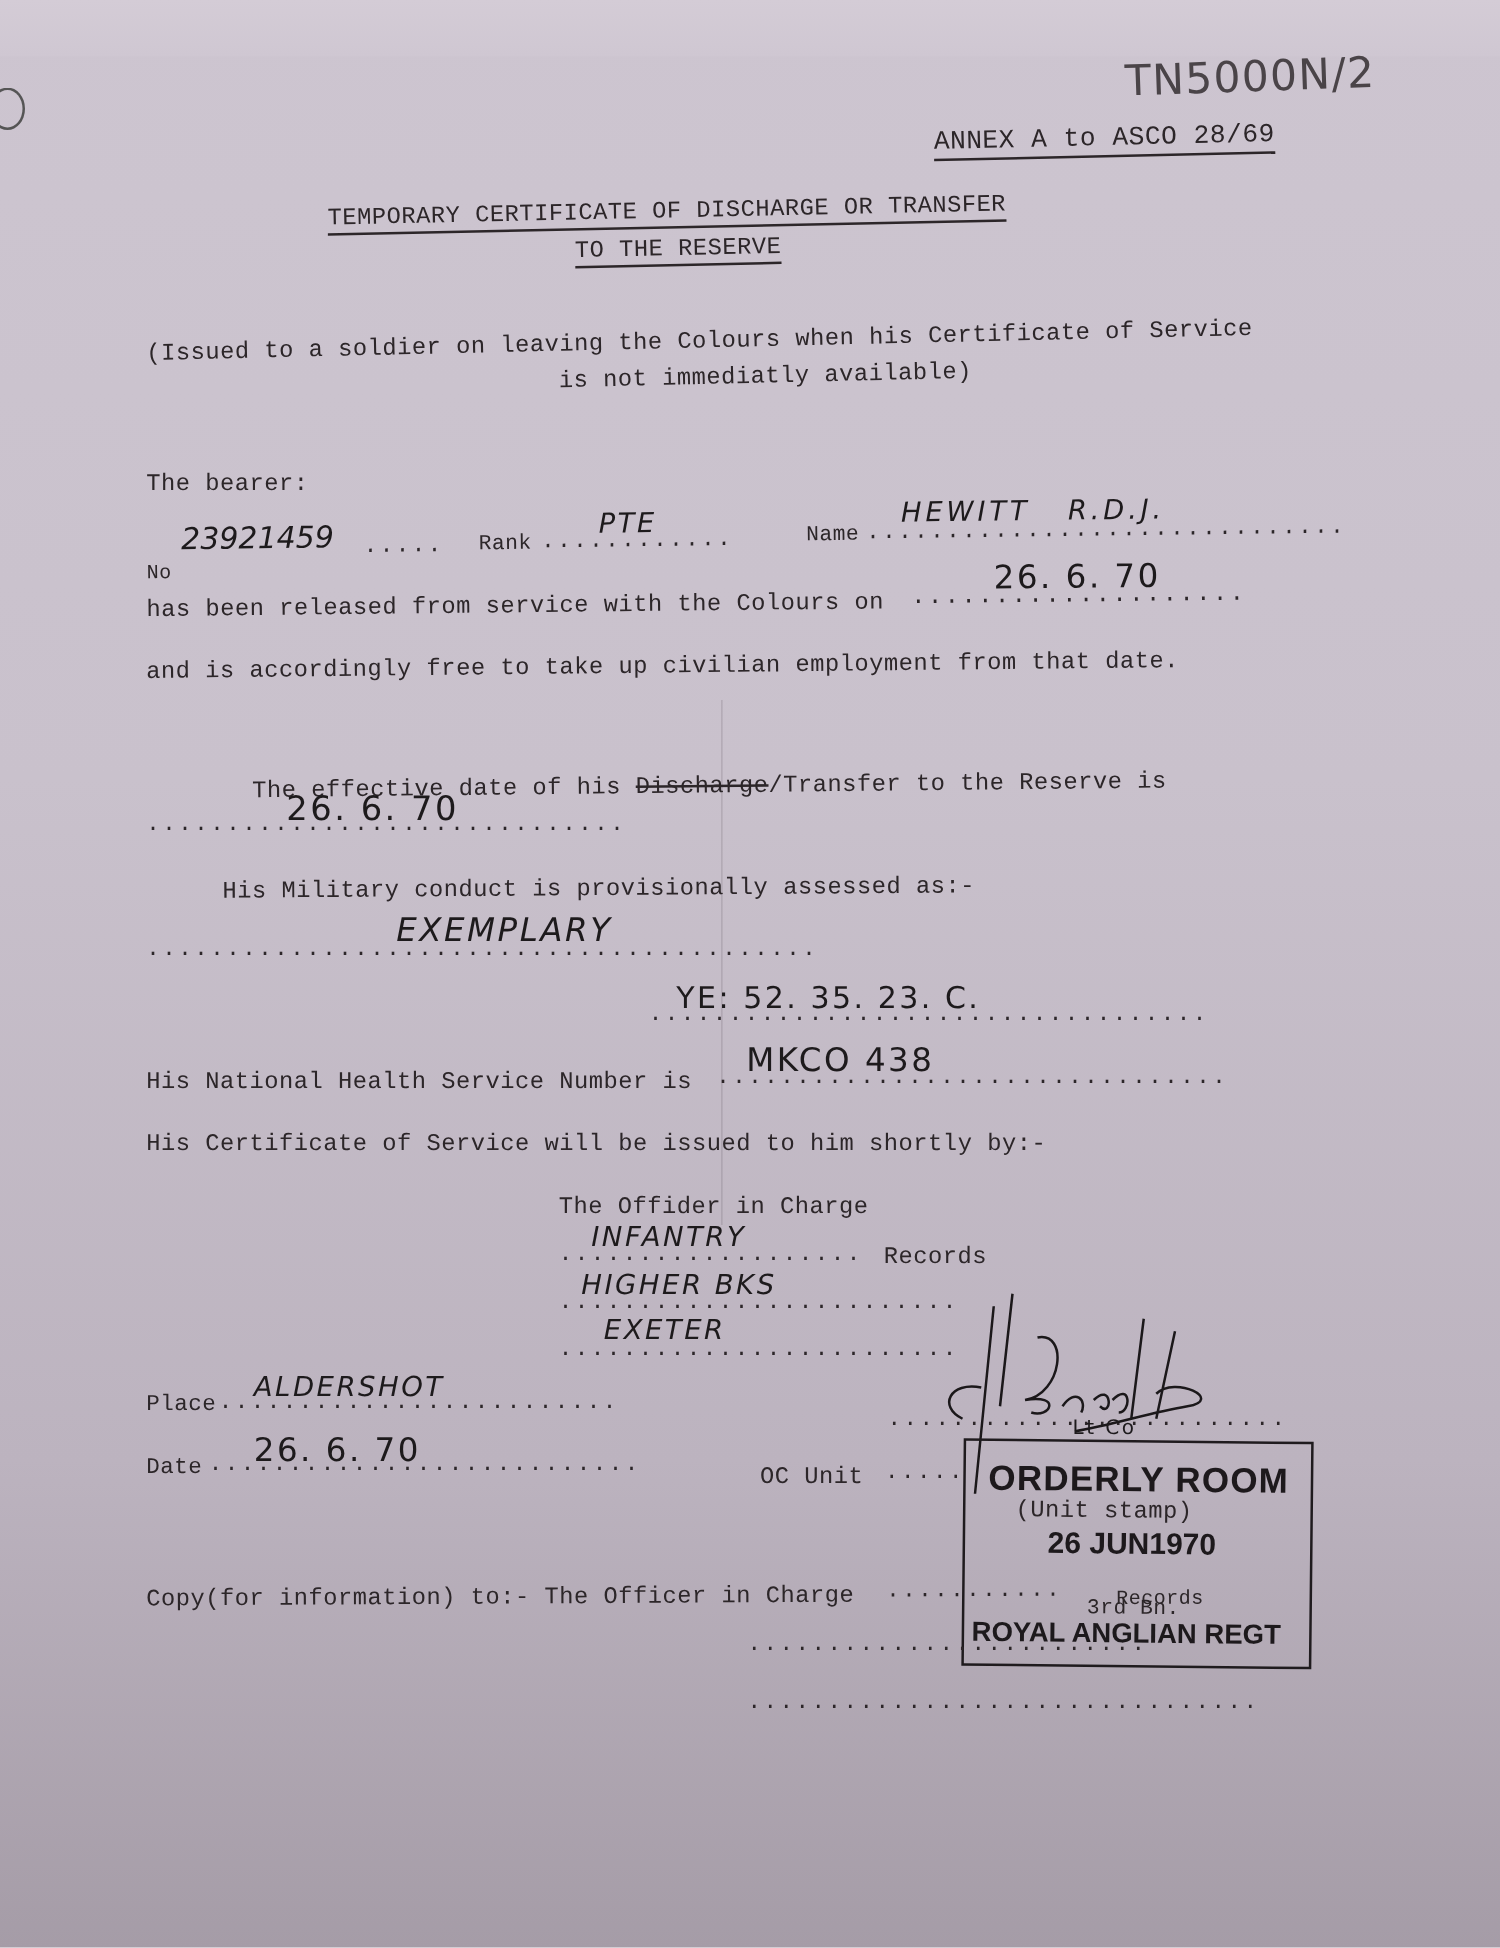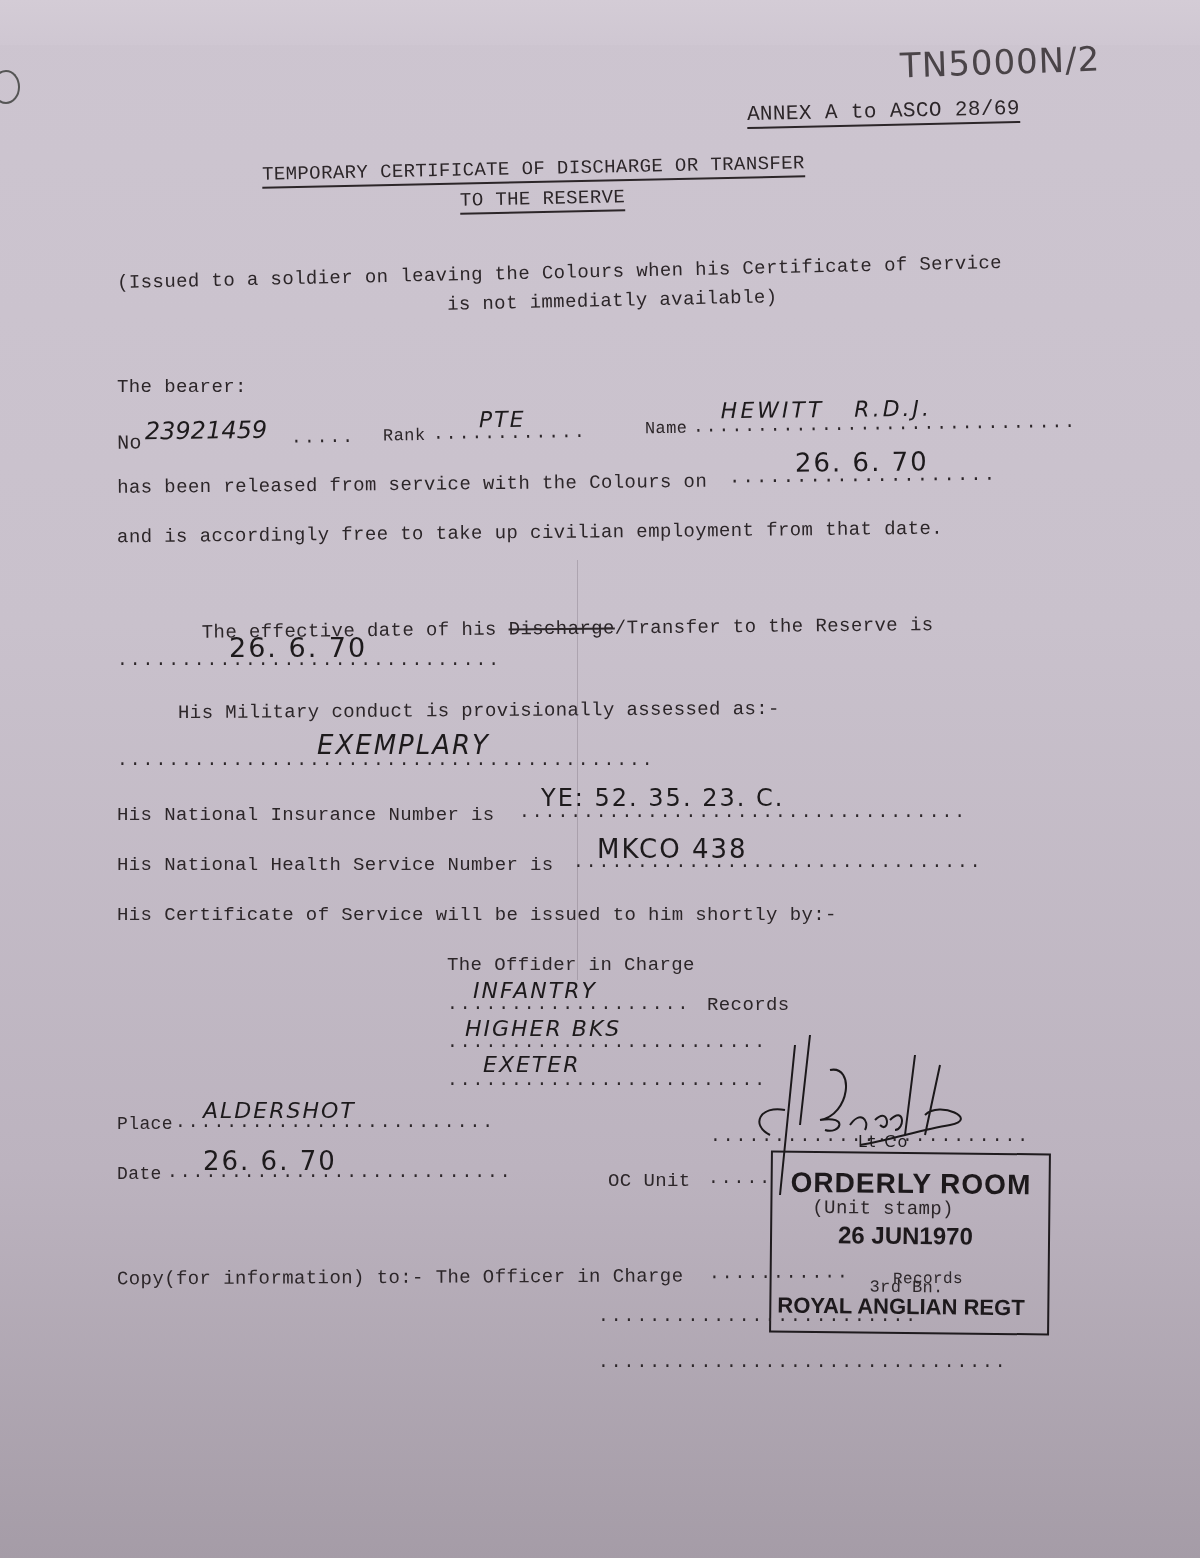--- a/index.html
+++ b/index.html
@@ -47,21 +47,21 @@
 
 <div class="abs type ul" style="left:262px; top:158px; font-size:19px; transform:rotate(-1.2deg);">TEMPORARY CERTIFICATE OF DISCHARGE OR TRANSFER</div>
 <div class="abs type ul" style="left:460px; top:188px; font-size:19px; transform:rotate(-1.2deg);">TO THE RESERVE</div>
 
 <div class="abs type" style="left:117px; top:262px; font-size:19px; transform:rotate(-1.3deg);">(Issued to a soldier on leaving the Colours when his Certificate of Service</div>
 <div class="abs type" style="left:447px; top:290px; font-size:19px; transform:rotate(-1.3deg);">is not immediatly available)</div>
 
 <div class="abs type" style="left:117px; top:376px;">The bearer:</div>
 
 <div class="abs" style="left:117px; top:412px; width:930px; height:40px; transform:rotate(-0.7deg);">
-  <span class="abs type" style="left:0; top:14px; font-size:20px;">No</span>
+  <span class="abs type" style="left:0; top:32px; font-size:16px;">No</span>
   <span class="abs hand" style="left:28px; top:0; font-size:24px; letter-spacing:0;">23921459</span>
   <span class="abs dots" style="left:174px; top:12px; font-size:18px;">.....</span>
   <span class="abs type" style="left:266px; top:12px; font-size:17px;">Rank</span>
   <span class="abs dots" style="left:316px; top:10px; font-size:18px;">............</span>
   <span class="abs hand" style="left:362px; top:-6px; font-size:22px;">PTE</span>
   <span class="abs type" style="left:528px; top:8px; font-size:17px;">Name</span>
   <span class="abs dots" style="left:576px; top:6px; font-size:18px;">..............................</span>
   <span class="abs hand" style="left:604px; top:-12px; font-size:22px; letter-spacing:3px;">HEWITT   R.D.J.</span>
 </div>
 
@@ -80,21 +80,20 @@
   <span class="abs hand" style="left:112px; top:-4px; font-size:27px; font-style:normal;">26. 6. 70</span>
 </div>
 
 <div class="abs type" style="left:178px; top:700px; transform:rotate(-0.4deg);">His Military conduct is provisionally assessed as:-</div>
 <div class="abs" style="left:117px; top:736px; width:680px; height:40px;">
   <span class="abs dots" style="left:0; top:14px; font-size:18px;">..........................................</span>
   <span class="abs hand" style="left:200px; top:-6px; font-size:26px;">EXEMPLARY</span>
 </div>
 
 <div class="abs" style="left:117px; top:792px; width:930px; height:45px;">
-  <span class="abs type" style="left:0; top:12px;">His National Insurance Number is</span>
   <span class="abs dots" style="left:402px; top:10px; font-size:18px;">...................................</span>
   <span class="abs hand" style="left:424px; top:-8px; font-size:24px; font-style:normal;text-align:center;">YE: 52. 35. 23. C.</span>
 </div>
 
 <div class="abs" style="left:117px; top:842px; width:930px; height:45px;">
   <span class="abs type" style="left:0; top:12px;">His National Health Service Number is</span>
   <span class="abs dots" style="left:456px; top:10px; font-size:18px;">................................</span>
   <span class="abs hand" style="left:480px; top:-8px; font-size:26px; font-style:normal;">MKCO 438</span>
 </div>
 

